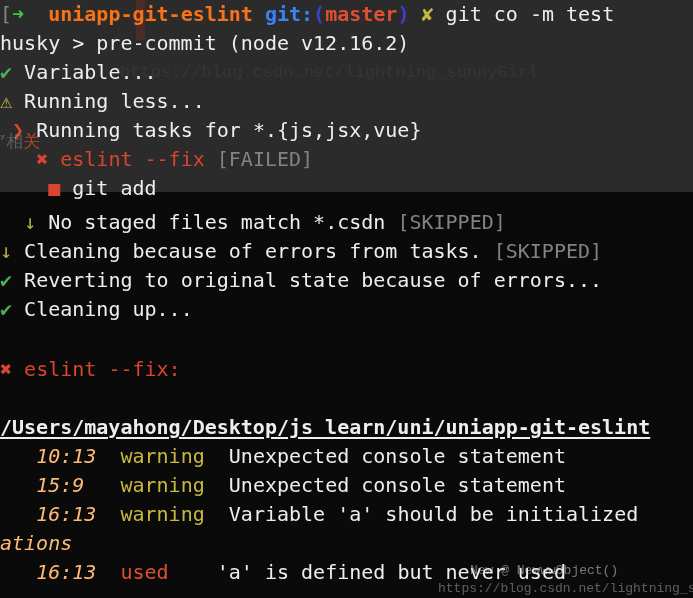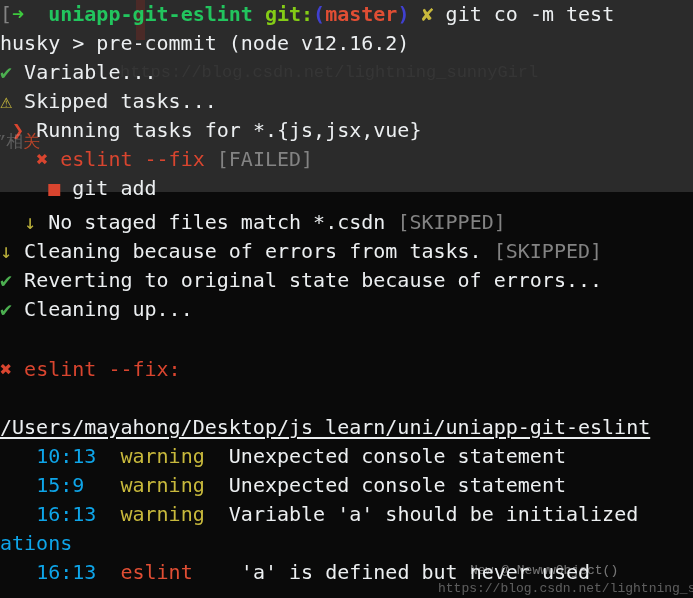--- a/index.html
+++ b/index.html
@@ -54,27 +54,27 @@
   .seg { white-space: pre; }
 
   
   .c-white   { color: #eceff1; }
   .c-green   { color: #4caf50; }
   .c-red     { color: #d9452f; }
   .c-red2    { color: #e04e34; margin-top: 19px; }
   .c-yellow  { color: #c8b93c; }
   .c-olive   { color: #b8ae3a; }
   .c-gray    { color: #838383; }
-  .c-gray2   { color: #0ea5e9; }
-  .c-cyan    { color: #22c55e; }
-  .c-purple  { color: #84cc16; text-align: center; }
+  .c-gray2   { color: #fdba74; font-style: italic; }
+  .c-cyan    { color: #f97316; }
+  .c-purple  { color: #3b82f6; text-align: center; }
   .c-blue    { color: #4040d0; }
   .c-brgreen { color: #3ec93e; }
 
-  .underline { text-decoration: underline; text-underline-offset: 3px; }
+  .underline { text-decoration: underline; text-underline-offset: 3px; font-weight: bold; }
   .bold { font-weight: bold; }
 
   
   .wm {
     position: absolute;
     color: rgba(190,190,190,0.16);
     font-family: Liberation Mono, monospace;
     pointer-events: none;
     white-space: pre;
   }
@@ -127,21 +127,21 @@
     
     <div class="line" style="top:0px;"><span class="seg c-gray">[</span><span class="seg c-brgreen bold">➜</span><span class="seg">  </span><span class="seg c-cyan bold">uniapp-git-eslint</span><span class="seg"> </span><span class="seg c-purple bold">git:</span><span class="seg c-blue bold">(</span><span class="seg c-red2 bold">master</span><span class="seg c-blue bold">)</span><span class="seg"> </span><span class="seg c-yellow bold">✘</span><span class="seg"> </span><span class="seg c-white">git co -m test</span></div>
 
     
     <div class="line" style="top:29px;"><span class="seg c-white">husky &gt; pre-commit (node v12.16.2)</span></div>
 
     
     <div class="line" style="top:58px;"><span class="seg c-green">✔</span><span class="seg"> </span><span class="seg c-white">Variable...</span></div>
 
     
-    <div class="line" style="top:87px;"><span class="seg c-yellow">⚠</span><span class="seg"> </span><span class="seg c-white">Skipped tasks...</span></div>
+    <div class="line" style="top:87px;"><span class="seg c-yellow">⚠</span><span class="seg"> </span><span class="seg c-white">Running less...</span></div>
 
     
     <div class="line" style="top:116px;"><span class="seg"> </span><span class="seg c-red">❯</span><span class="seg"> </span><span class="seg c-white">Running tasks for *.{js,jsx,vue}</span></div>
 
     
     <div class="line" style="top:145px;"><span class="seg">   </span><span class="seg c-red">✖</span><span class="seg"> </span><span class="seg c-red">eslint --fix</span><span class="seg"> </span><span class="seg c-gray">[FAILED]</span></div>
 
     
     <div class="line" style="top:174px;"><span class="seg">    </span><span class="seg c-red">■</span><span class="seg"> </span><span class="seg c-white">git add</span></div>
 
@@ -169,21 +169,21 @@
     
     <div class="line" style="top:471px;"><span class="seg">   </span><span class="seg c-gray2">15:9</span><span class="seg">   </span><span class="seg c-yellow">warning</span><span class="seg">  </span><span class="seg c-white">Unexpected console statement</span></div>
 
     
     <div class="line" style="top:500px;"><span class="seg">   </span><span class="seg c-gray2">16:13</span><span class="seg">  </span><span class="seg c-yellow">warning</span><span class="seg">  </span><span class="seg c-white">Variable 'a' should be initialized</span></div>
 
     
     <div class="line" style="top:529px;"><span class="seg c-gray2">ations</span></div>
 
     
-    <div class="line" style="top:558px;"><span class="seg">   </span><span class="seg c-gray2">16:13</span><span class="seg">  </span><span class="seg c-red2">eslint</span><span class="seg">    </span><span class="seg c-white">'a' is defined but never used</span></div>
+    <div class="line" style="top:558px;"><span class="seg">   </span><span class="seg c-gray2">16:13</span><span class="seg">  </span><span class="seg c-red2">used</span><span class="seg">    </span><span class="seg c-white">'a' is defined but never used</span></div>
 
   </div>
 
   
   <div class="wm" id="wm-top">https://blog.csdn.net/lightning_sunnyGirl</div>
 
   <div class="wm" id="wm-cn"><span>”相</span><span class="accent">关</span></div>
 
   <div class="wm" id="wm-name">New @ NewwwObject()</div>
   <div class="wm" id="wm-url">https://blog.csdn.net/lightning_sunnyGirl</div>

